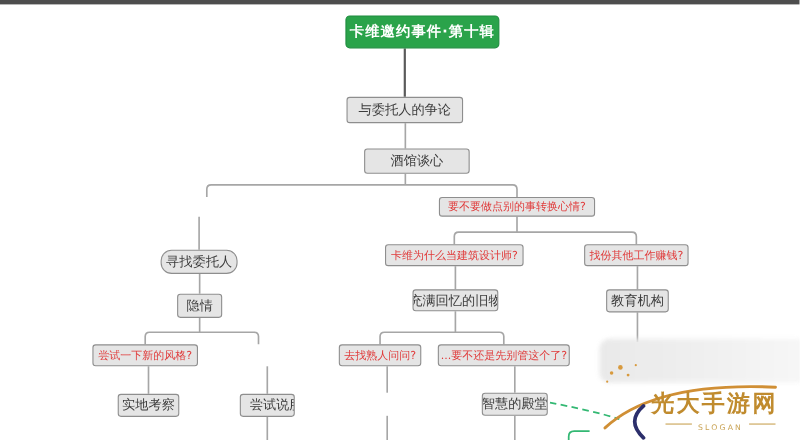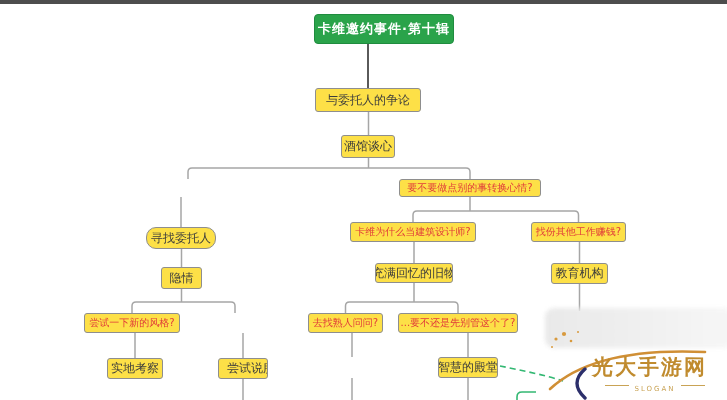--- a/index.html
+++ b/index.html
@@ -5,21 +5,21 @@
   html,body{margin:0;padding:0;}
   body{
     width:727px;height:400px;overflow:hidden;position:relative;
     background:#ffffff;font-family:"DejaVu Sans","Liberation Sans",sans-serif;
   }
   #top-bar{position:absolute;left:0;top:0;width:727px;height:4px;}
   #canvas{position:absolute;left:0;top:0;width:727px;height:400px;}
   #edges{position:absolute;left:0;top:0;pointer-events:none;}
   .node{
     position:absolute;display:flex;align-items:center;justify-content:center;
-    background:#fde047;border:1px solid #8e8e8e;border-radius:3px;
+    background:#e5e5e5;border:1px solid #8e8e8e;border-radius:3px;
     white-space:nowrap;box-sizing:border-box;cursor:default;overflow:hidden;
   }
   .node.normal{font-size:12px;}
   .node.choice{font-size:10px;}
   .node.root{font-weight:bold;font-size:13px;border-radius:4px;letter-spacing:1px;}
   
   #wm-band{
     position:absolute;left:545px;top:308px;width:190px;height:40px;
     background:linear-gradient(90deg,#e7e7e7,#f6f6f6);
     border-radius:9px;filter:blur(2px);opacity:.9;
@@ -64,21 +64,21 @@
       <path d="M243 379 V400" fill="none" stroke="#a6a6a6" stroke-width="1.5"></path>
       <path d="M579.5 284 V311" fill="none" stroke="#a6a6a6" stroke-width="1.5"></path>
       <path d="M352 378 V400" fill="none" stroke="#a6a6a6" stroke-width="1.5"></path>
       <path d="M468 378 V400" fill="none" stroke="#a6a6a6" stroke-width="1.5"></path>
       <path d="M500 366 C520 370 545 375 563 381" fill="none" stroke="#33b873" stroke-width="1.6" stroke-dasharray="6 4"></path>
       <path d="M517 400 V397 Q517 392 522 392 H536" fill="none" stroke="#33b873" stroke-width="1.6"></path>
     </svg>
 
 <div class="node root" style="left: 294px; top: 14px; width: 140px; height: 30px; background: rgb(42, 163, 74); border-color: rgb(31, 140, 63); color: rgb(255, 255, 255); margin-left: 20px;">卡维邀约事件·第十辑</div>
     <div class="node normal" style="left: 315px; top: 88px; width: 106px; height: 24px; border-color: rgb(142, 142, 142); color: rgb(60, 60, 60);">与委托人的争论</div>
-    <div class="node normal" style="left: 341px; top: 135px; width: 54px; height: 23px; border-color: rgb(142, 142, 142); color: rgb(60, 60, 60);">酒馆谈心</div>
+    <div class="node normal" style="left: 331px; top: 135px; width: 96px; height: 23px; border-color: rgb(142, 142, 142); color: rgb(60, 60, 60);">酒馆谈心</div>
     <div class="node choice" style="left: 399px; top: 179px; width: 142px; height: 18px; border-color: rgb(142, 142, 142); color: rgb(224, 58, 58);">要不要做点别的事转换心情?</div>
     <div class="node normal" style="left: 146px; top: 227px; width: 70px; height: 22px; border-color: rgb(142, 142, 142); color: rgb(60, 60, 60); border-radius: 10px;">寻找委托人</div>
     <div class="node normal" style="left: 161px; top: 267px; width: 41px; height: 22px; border-color: rgb(142, 142, 142); color: rgb(60, 60, 60);">隐情</div>
     <div class="node choice" style="left: 84px; top: 313px; width: 96px; height: 20px; border-color: rgb(142, 142, 142); color: rgb(224, 58, 58);">尝试一下新的风格?</div>
     <div class="node normal" style="left: 107px; top: 358px; width: 56px; height: 21px; border-color: rgb(142, 142, 142); color: rgb(60, 60, 60);">实地考察</div>
     <div class="node normal" style="left: 218px; top: 358px; width: 50px; height: 21px; border-color: rgb(142, 142, 142); color: rgb(60, 60, 60); padding-left: 16px;">尝试说服</div>
     <div class="node choice" style="left: 350px; top: 222px; width: 126px; height: 20px; border-color: rgb(142, 142, 142); color: rgb(224, 58, 58);">卡维为什么当建筑设计师?</div>
     <div class="node choice" style="left: 531px; top: 222px; width: 95px; height: 20px; border-color: rgb(142, 142, 142); color: rgb(224, 58, 58);">找份其他工作赚钱?</div>
     <div class="node normal" style="left: 375px; top: 263px; width: 78px; height: 20px; border-color: rgb(142, 142, 142); color: rgb(60, 60, 60);">充满回忆的旧物</div>
     <div class="node normal" style="left: 551px; top: 263px; width: 57px; height: 21px; border-color: rgb(142, 142, 142); color: rgb(60, 60, 60);">教育机构</div>

